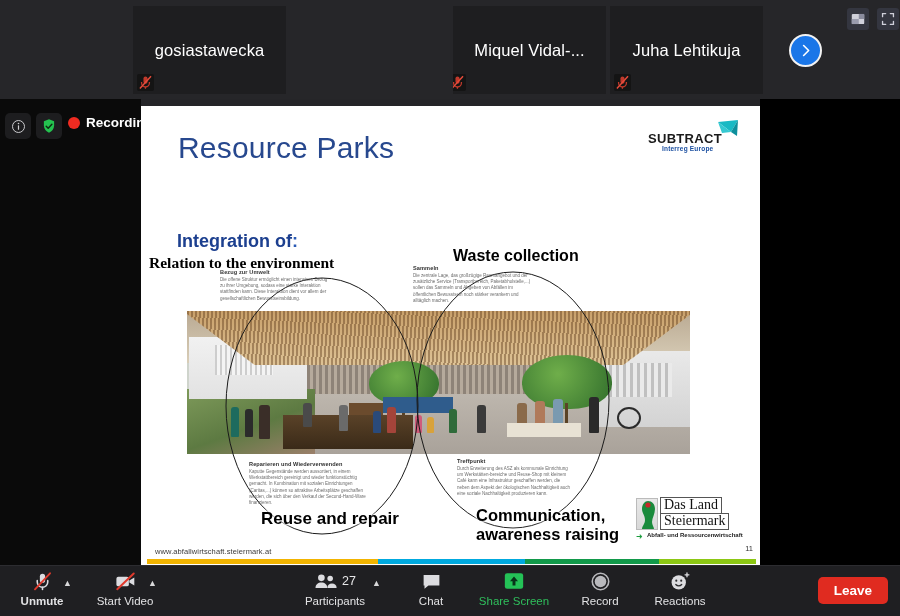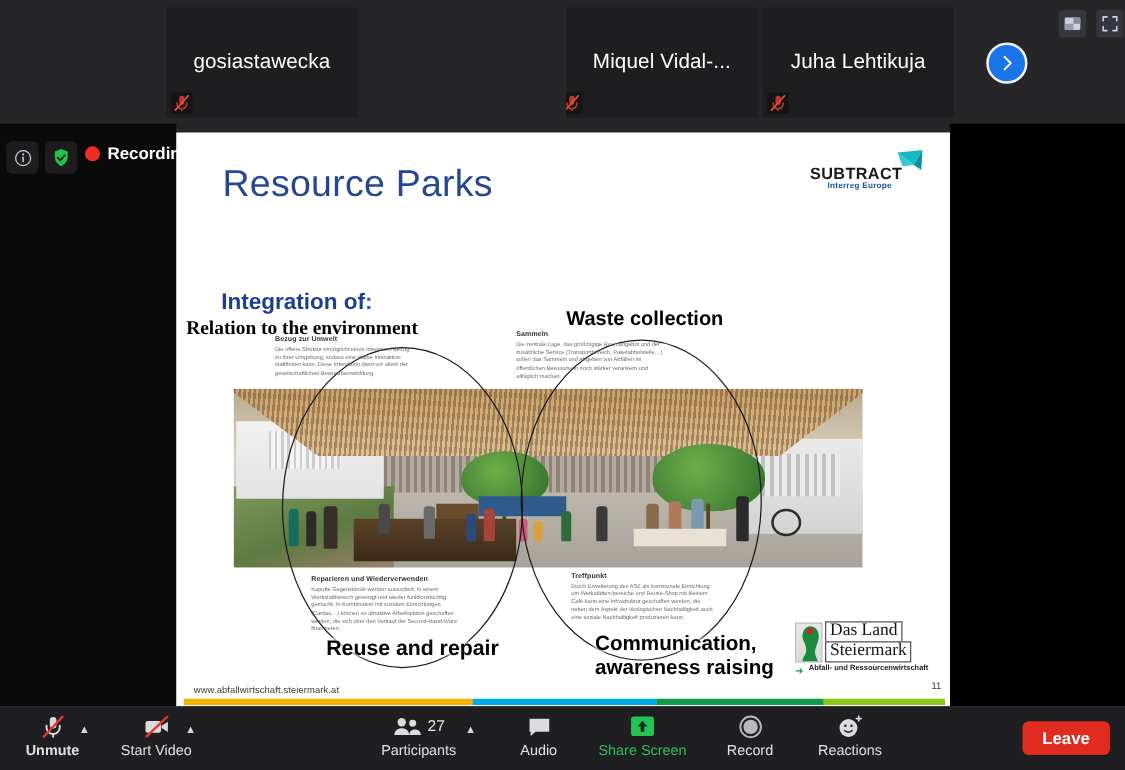--- a/index.html
+++ b/index.html
@@ -398,21 +398,21 @@
       <div class="lb">Participants</div>
     </div>
     <div class="caret" id="c-parts">▲</div>
 
     <div class="tool" id="t-chat">
       <div class="ig">
         <svg viewBox="0 0 24 24" width="21" height="21">
             <path d="M3 4.5h18v12H8.5L4 20.4V16.5H3z" fill="#dcdce0"></path>
           </svg>
       </div>
-      <div class="lb">Audio</div>
+      <div class="lb">Chat</div>
     </div>
 
     <div class="tool" id="t-share">
       <div class="ig">
         <svg viewBox="0 0 24 24" width="22" height="22">
             <rect x="2" y="3.5" width="20" height="17" rx="2.5" fill="#24c257"></rect>
             <path d="M12 7.2l4.4 5h-2.8v4.6h-3.2v-4.6H7.6z" fill="#08331a"></path>
           </svg>
       </div>
       <div class="lb grn">Share Screen</div>

